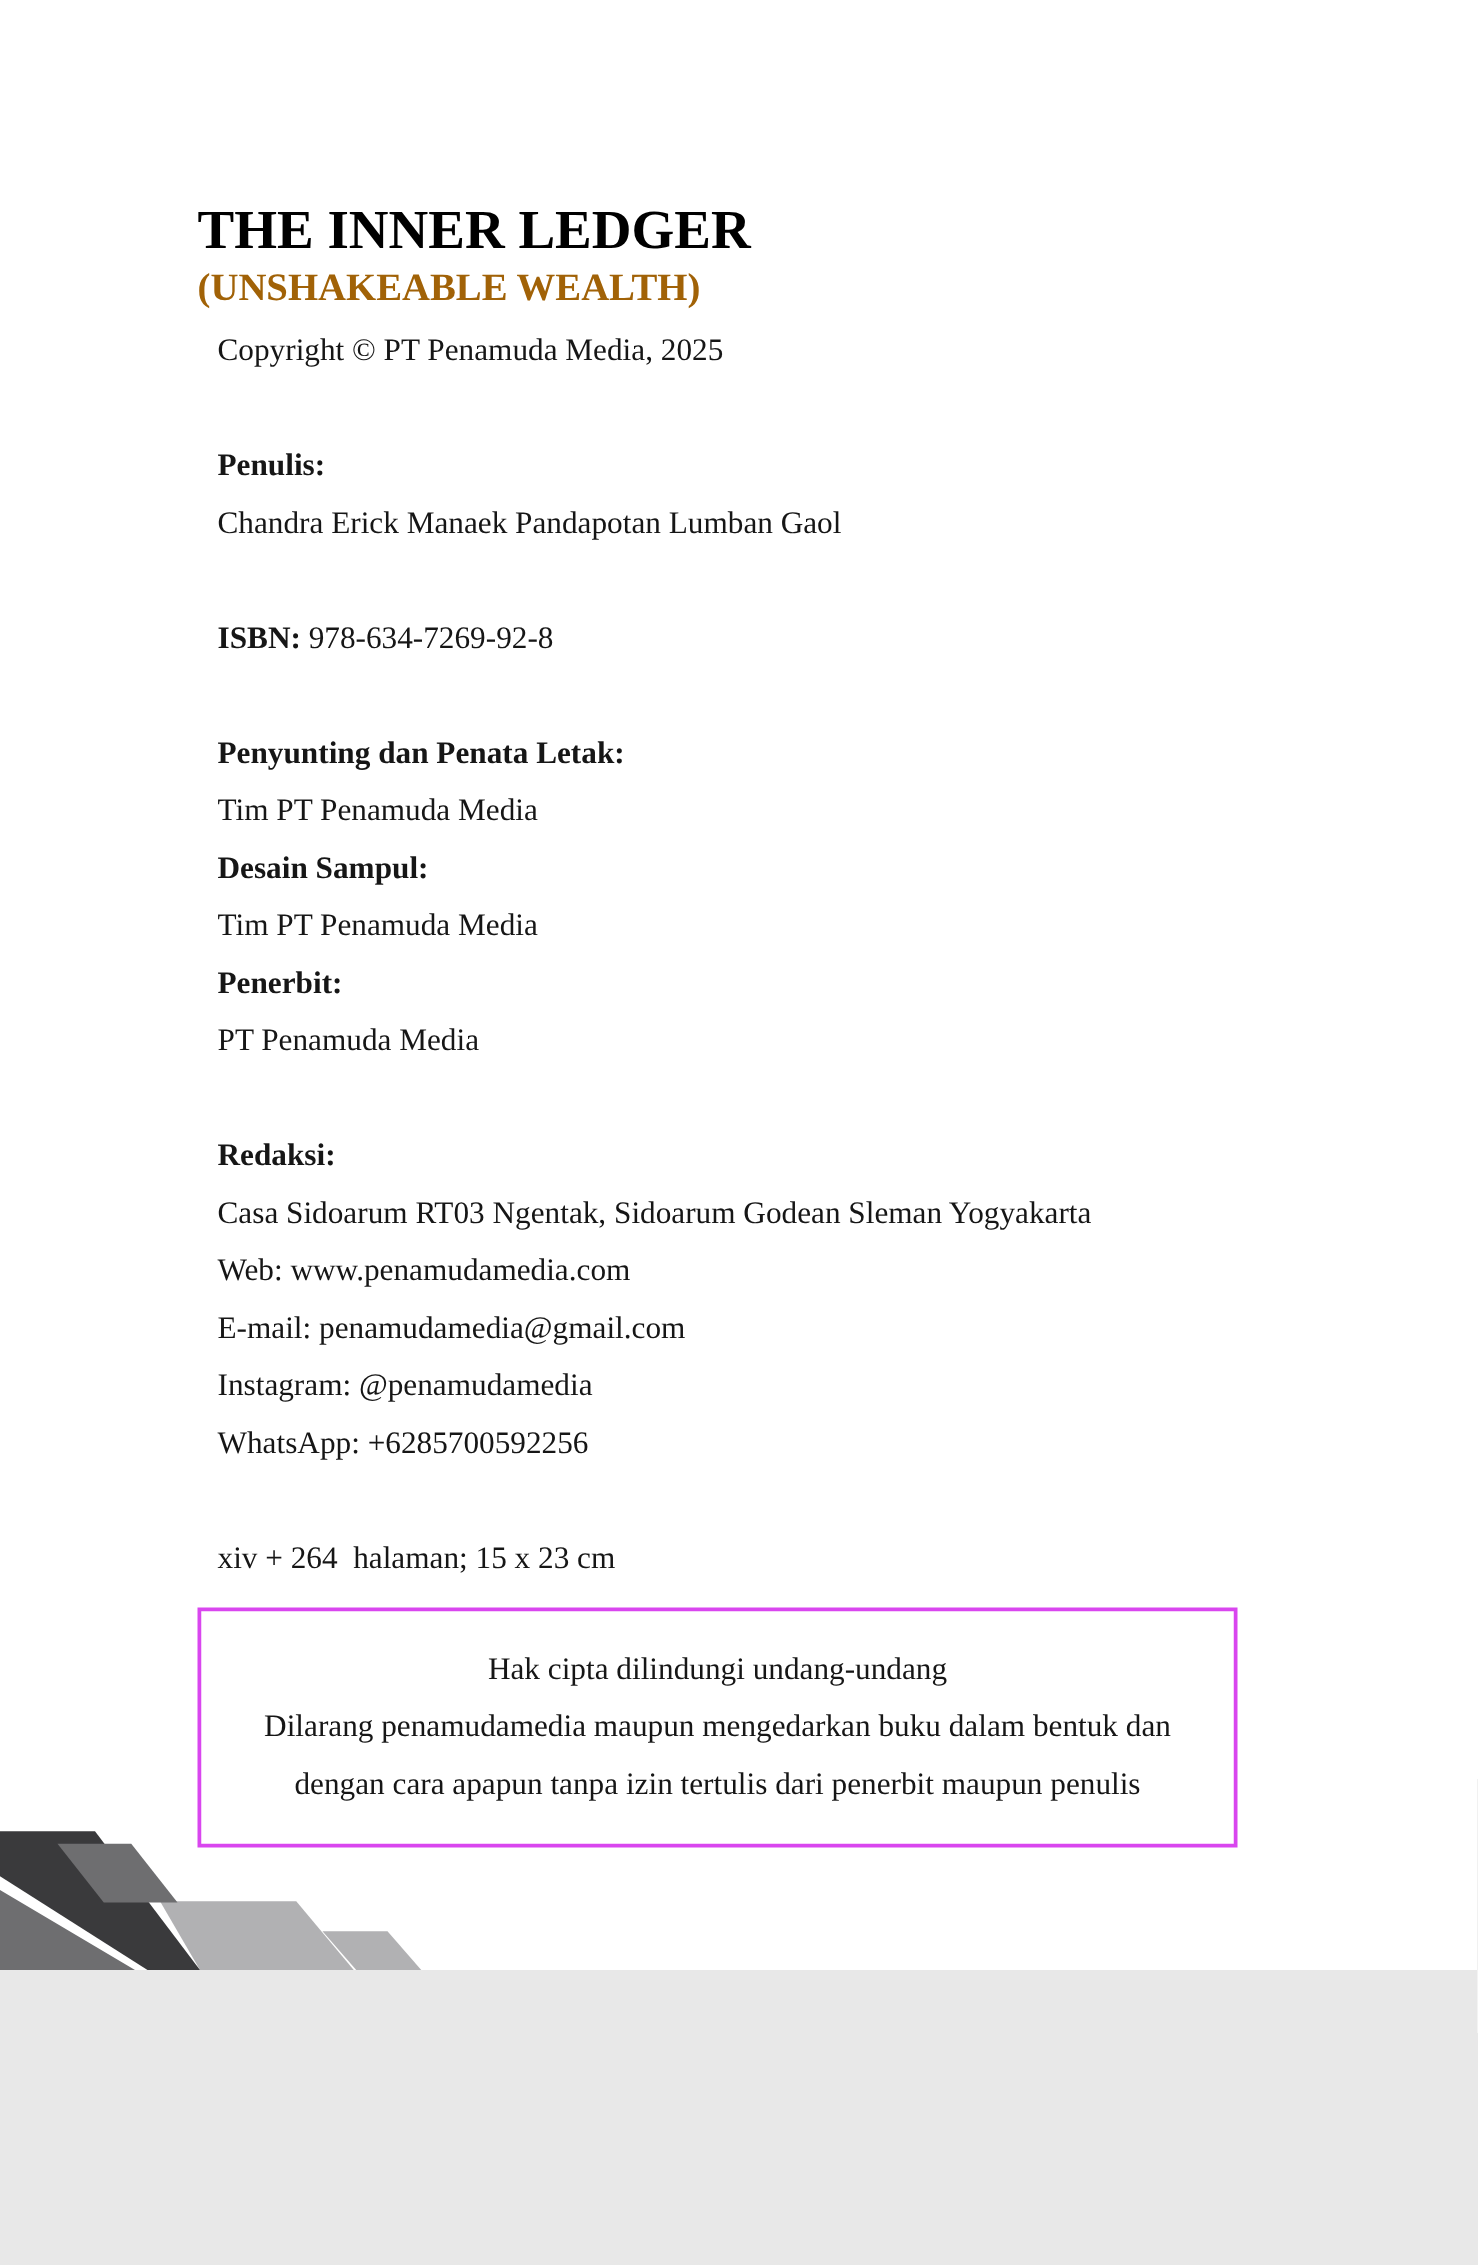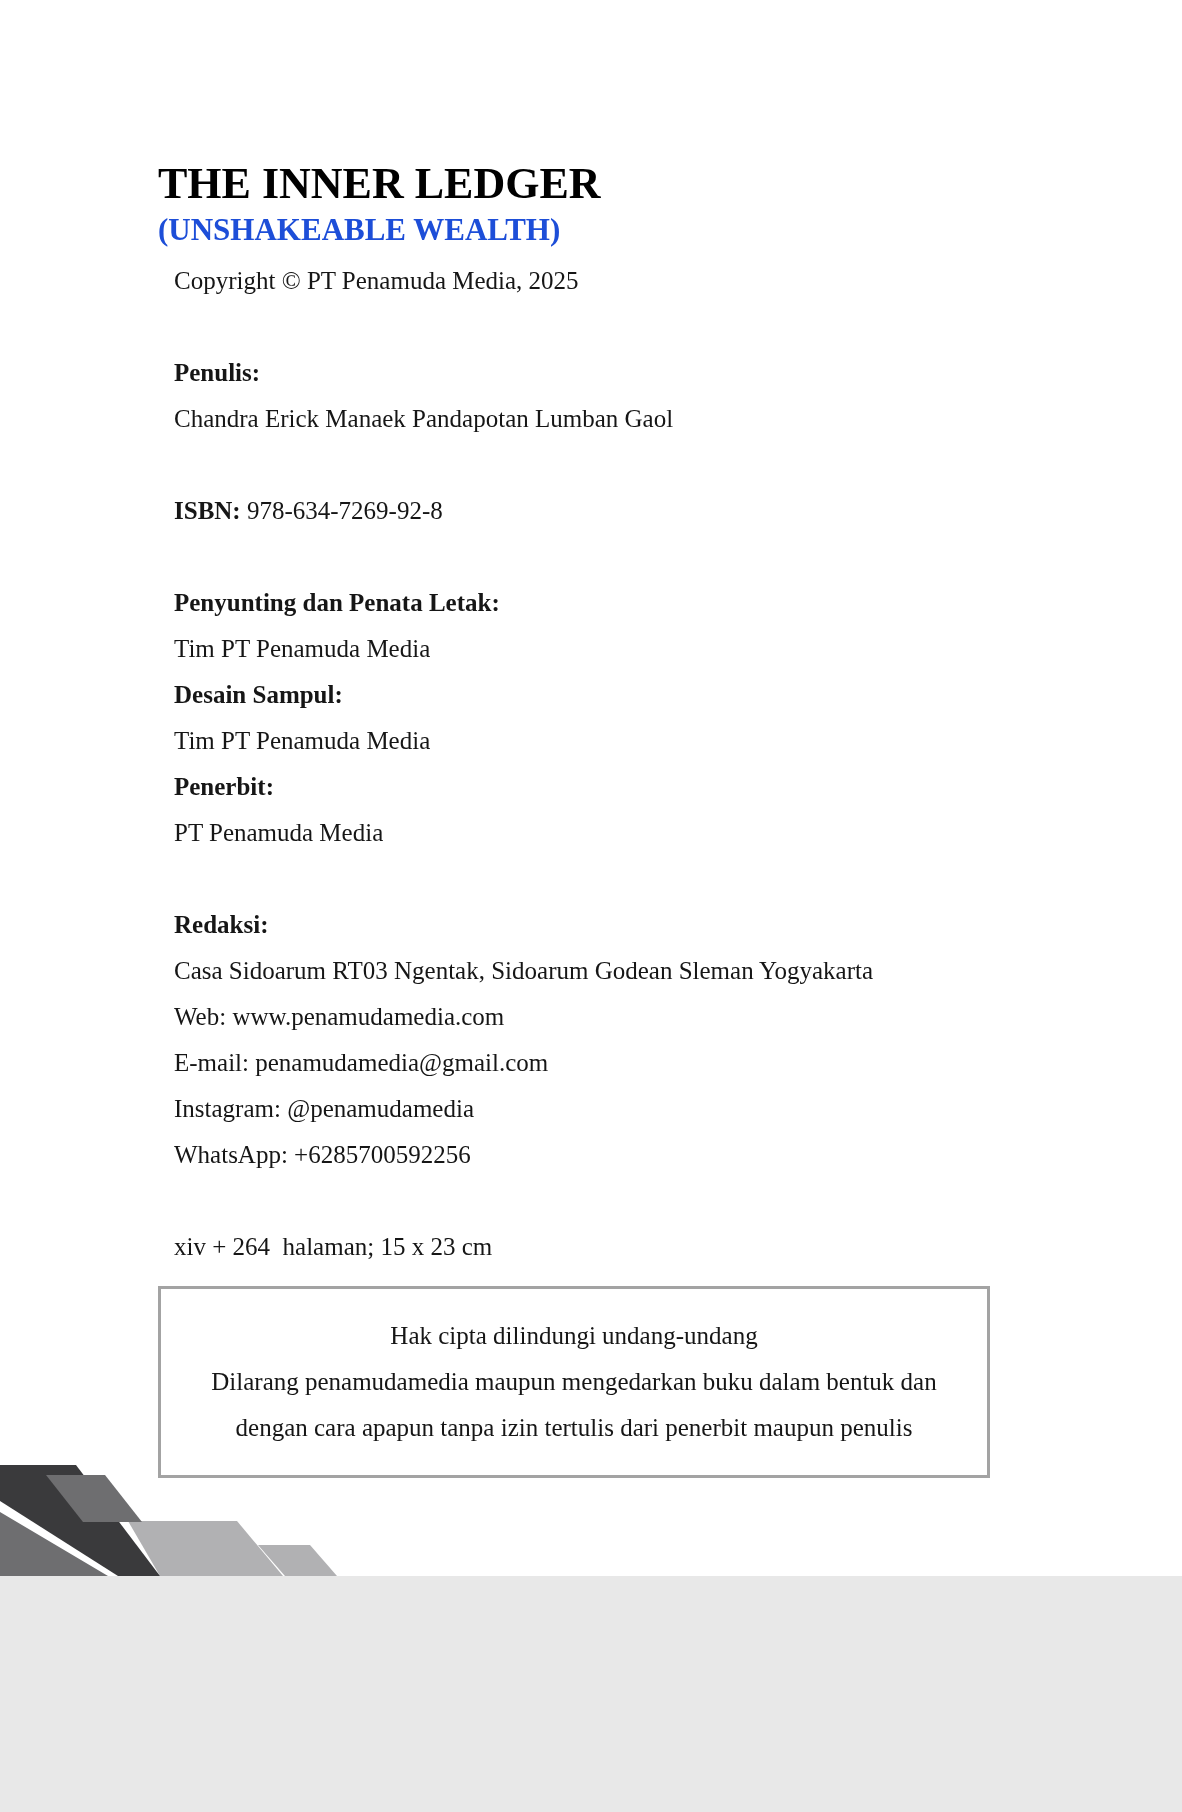--- a/index.html
+++ b/index.html
@@ -26,31 +26,31 @@
     font-size: 44px;
     line-height: 52px;
     font-weight: bold;
     color: #000;
   }
   .book-subtitle {
     margin: 0;
     font-size: 31px;
     line-height: 40px;
     font-weight: bold;
-    color: #1d4ed8;
+    color: #a16207;
   }
   .line { margin: 16px; }
   .lbl { font-weight: bold; }
   .sp { height: 30px; }
   .prewrap { white-space: pre-wrap; }
   .notice-box {
     box-sizing: border-box;
     margin-top: 24px;
     width: 832px;
-    border: 3px solid #a3a3a3;
+    border: 3px solid #d946ef;
     padding: 16px 10px;
     text-align: center;
   }
   .footer {
     position: absolute;
     left: 158px;
     top: 1676px;
     font-size: 25px;
     line-height: 30px;
     color: #111;

